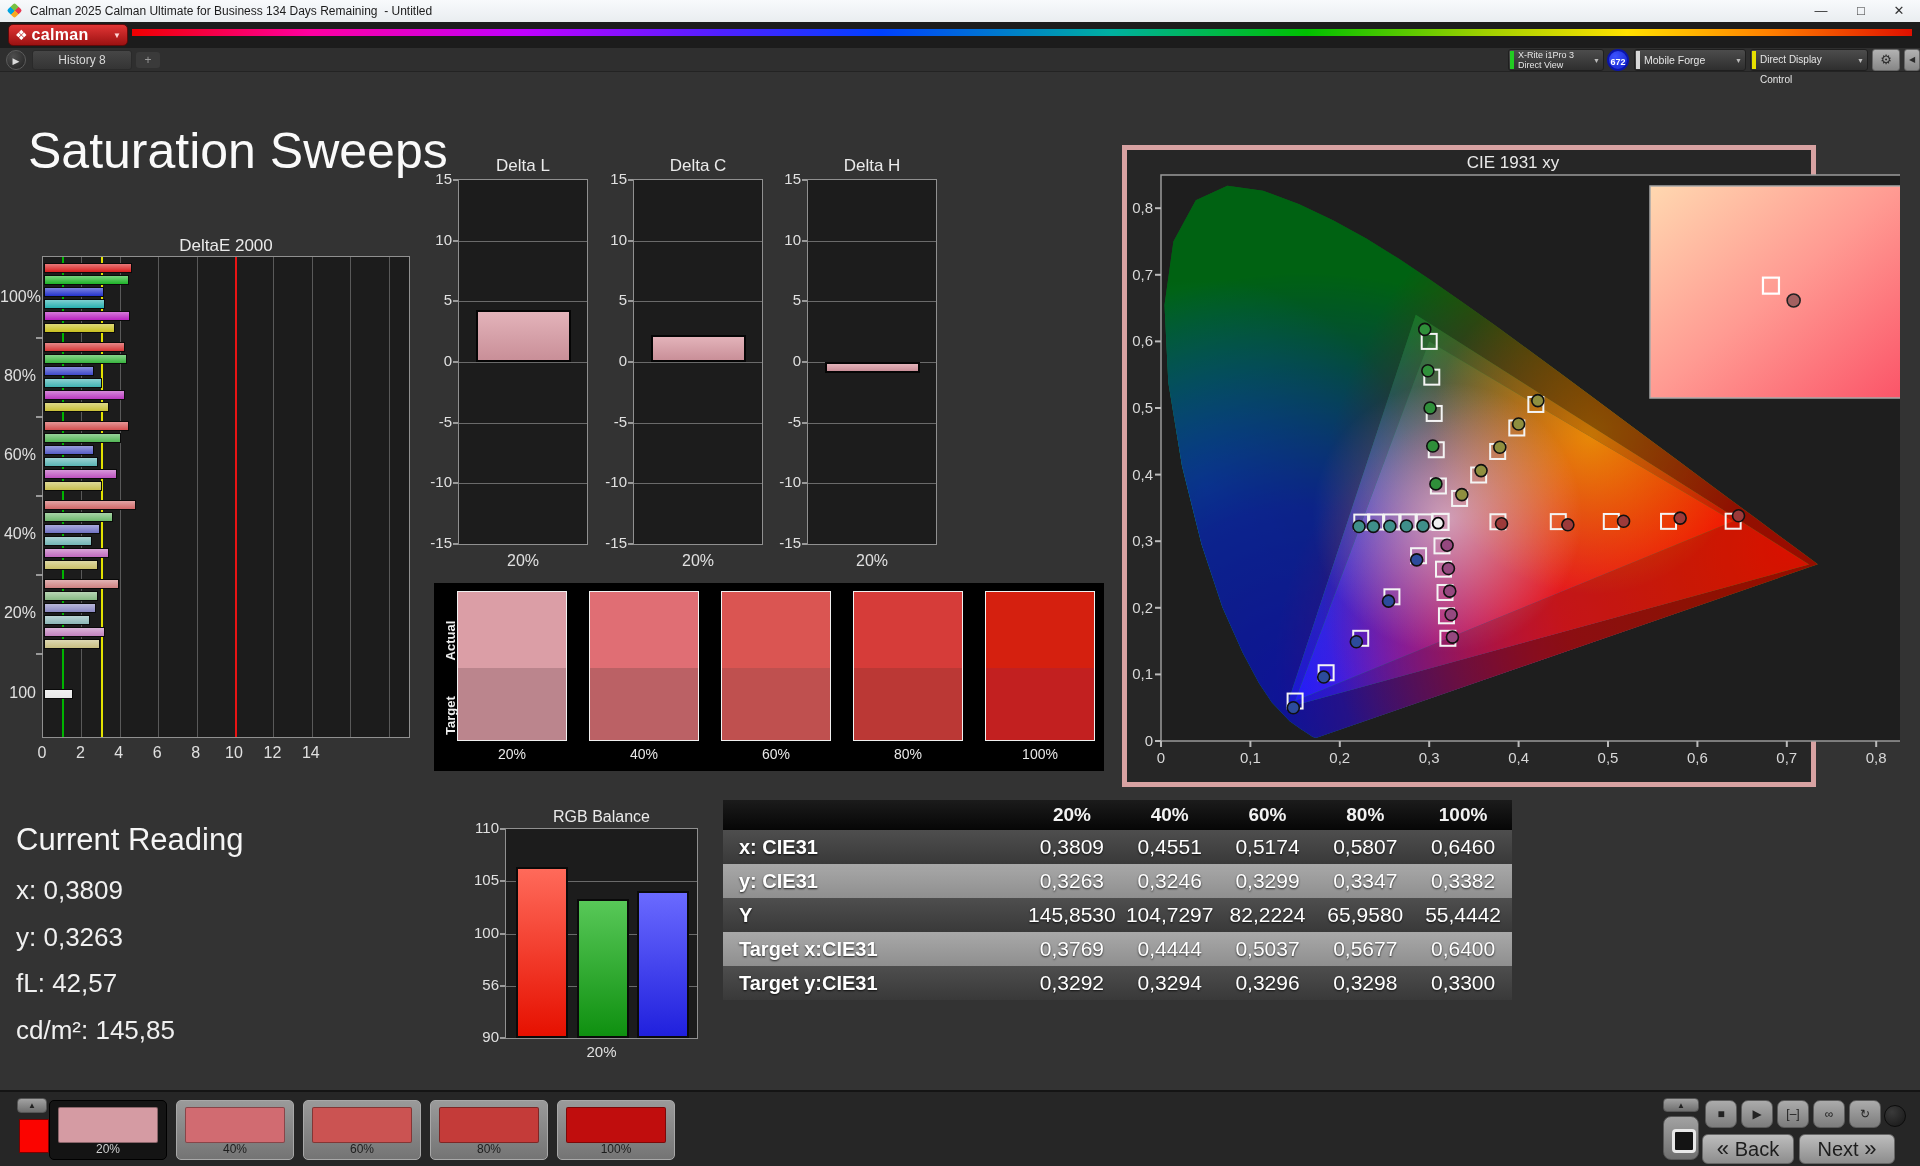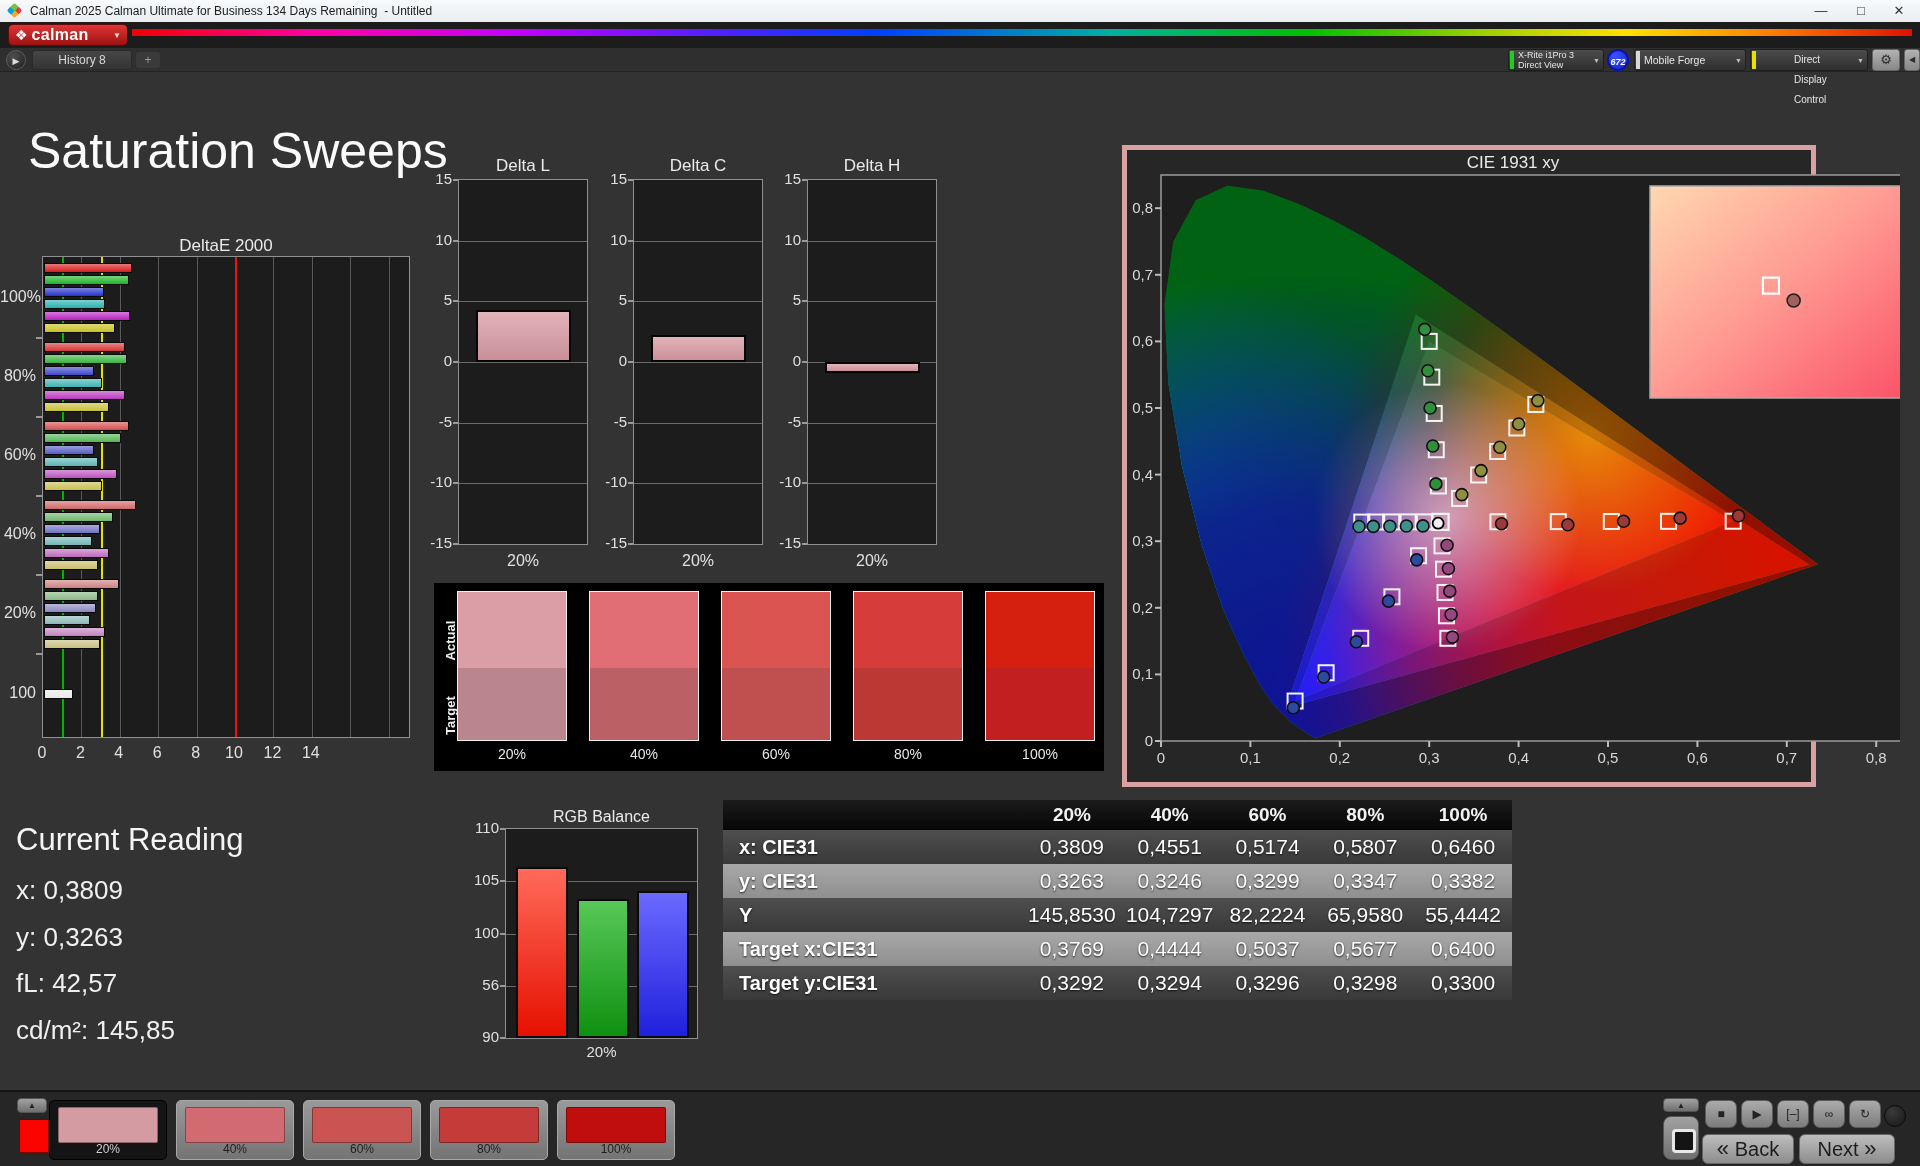--- a/index.html
+++ b/index.html
@@ -128,29 +128,29 @@
     <div class="addtab">+</div>
 
     <div class="ctrlbtn" style="left:1508px;width:96px;">
       <div class="stripe" id="meter-stripe" style="background: rgb(34, 204, 34);"></div>
       <div class="txt">
         <div>X-Rite i1Pro 3</div>
           <div>Direct View</div>
       </div>
       <div class="chev">▼</div>
     </div>
-    <div class="badge" style="left:1607px;font-style:italic;">672</div>
+    <div class="badge" style="left:1607px;">672</div>
     <div class="ctrlbtn" style="left:1634px;width:112px;">
       <div class="stripe" id="source-stripe" style="background: rgb(216, 216, 216);"></div>
       <div class="txt1">Mobile Forge</div>
       <div class="chev">▼</div>
     </div>
     <div class="ctrlbtn" style="left:1750px;width:118px;">
       <div class="stripe" id="display-stripe" style="background: rgb(232, 224, 0);"></div>
-      <div class="txt1" style="font-size:10px;margin-left:34px;">Direct Display Control</div>
+      <div class="txt1" style="font-size:10px;">Direct Display Control</div>
       <div class="chev">▼</div>
     </div>
     <div class="ctrlbtn graybtn" style="left:1872px;width:28px;text-align:center;line-height:20px;font-size:13px;">
       <span>⚙</span>
     </div>
     <div class="ctrlbtn graybtn" style="left:1904px;width:16px;text-align:center;line-height:20px;font-size:8px;">
       <span>◀</span>
     </div>
   </div>
 

